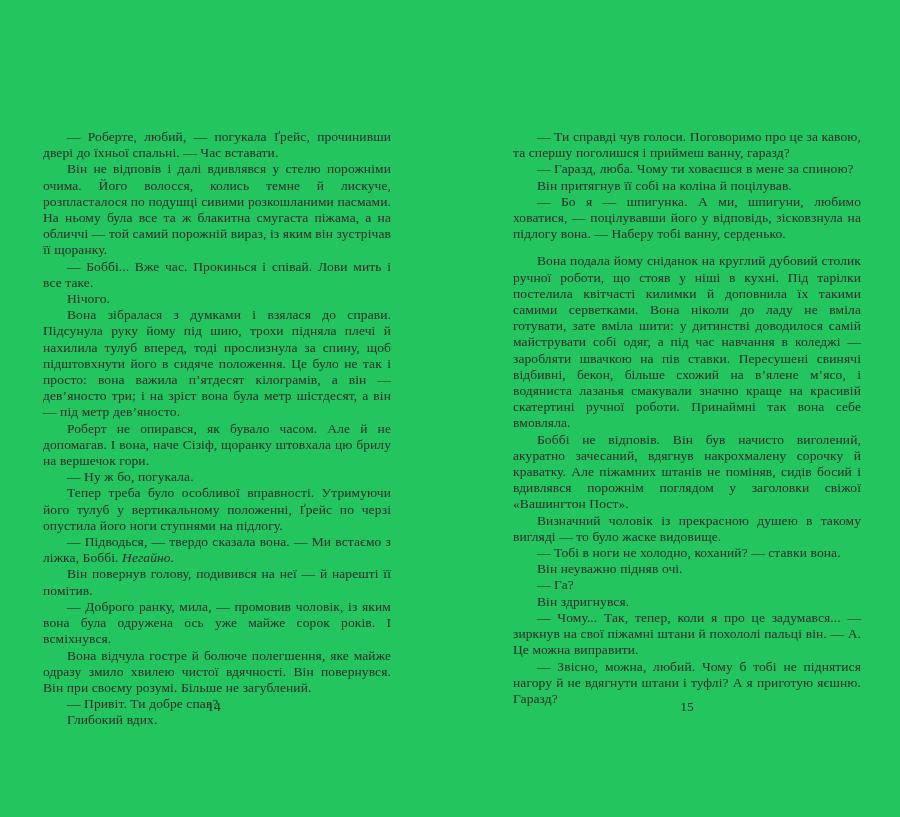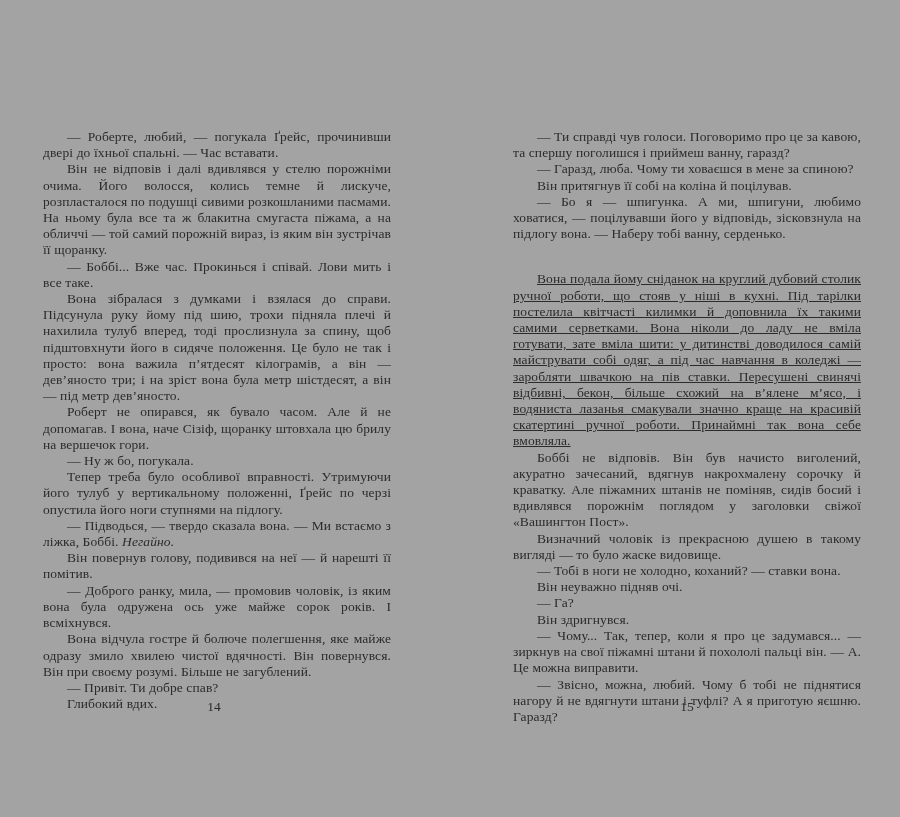--- a/index.html
+++ b/index.html
@@ -4,41 +4,41 @@
 <style>
   html, body {
     margin: 0;
     padding: 0;
     background: #ffffff;
   }
   .spread {
     position: relative;
     width: 900px;
     height: 817px;
-    background: #a3a3a3;
+    background: #22c55e;
     overflow: hidden;
     font-family: "Liberation Serif", "DejaVu Serif", serif;
   }
   .page-text {
     position: absolute;
     top: 129px;
     width: 348px;
     color: #2b2b2b;
     font-size: 13.5px;
     line-height: 16.2px;
     text-align: justify;
     letter-spacing: 0.1px;
   }
   .page-text.left  { left: 43px;  }
   .page-text.right { left: 513px; }
   .para {
     margin: 0;
     text-indent: 24px;
   }
-  .para.scene-break { margin-top: 29px; text-decoration: underline; }
+  .para.scene-break { margin-top: 11px; }
   .para em { font-style: italic; }
   .page-number {
     position: absolute;
     top: 699px;
     width: 348px;
     text-align: center;
     color: #2b2b2b;
     font-size: 13.5px;
     line-height: 16.2px;
   }
@@ -47,20 +47,21 @@
 </style>
 </head>
 <body>
 
 <div class="spread">
 
   <div class="page-text left">
       <p class="para"><span>— Роберте, любий, — погукала Ґрейс, прочинивши двері до їхньої спальні. — Час вставати.</span></p>
       <p class="para"><span>Він не відповів і далі вдивлявся у стелю порожніми очима. Його волосся, колись темне й лискуче, розпласталося по подушці сивими розкошланими пасмами. На ньому була все та ж блакитна смугаста піжама, а на обличчі — той самий порожній вираз, із яким він зустрічав її щоранку.</span></p>
       <p class="para"><span>— Боббі... Вже час. Прокинься і співай. Лови мить і все таке.</span></p>
+      <p class="para"><span>Нічого.</span></p>
       <p class="para"><span>Вона зібралася з думками і взялася до справи. Підсунула руку йому під шию, трохи підняла плечі й нахилила тулуб вперед, тоді прослизнула за спину, щоб підштовхнути його в сидяче положення. Це було не так і просто: вона важила п’ятдесят кілограмів, а він — дев’яносто три; і на зріст вона була метр шістдесят, а він — під метр дев’яносто.</span></p>
       <p class="para"><span>Роберт не опирався, як бувало часом. Але й не допомагав. І вона, наче Сізіф, щоранку штовхала цю брилу на вершечок гори.</span></p>
       <p class="para"><span>— Ну ж бо, погукала.</span></p>
       <p class="para"><span>Тепер треба було особливої вправності. Утримуючи його тулуб у вертикальному положенні, Ґрейс по черзі опустила його ноги ступнями на підлогу.</span></p>
       <p class="para"><span>— Підводься, — твердо сказала вона. — Ми встаємо з ліжка, Боббі. </span><em>Негайно.</em></p>
       <p class="para"><span>Він повернув голову, подивився на неї — й нарешті її помітив.</span></p>
       <p class="para"><span>— Доброго ранку, мила, — промовив чоловік, із яким вона була одружена ось уже майже сорок років. І всміхнувся.</span></p>
       <p class="para"><span>Вона відчула гостре й болюче полегшення, яке майже одразу змило хвилею чистої вдячності. Він повернувся. Він при своєму розумі. Більше не загублений.</span></p>
       <p class="para"><span>— Привіт. Ти добре спав?</span></p>
       <p class="para"><span>Глибокий вдих.</span></p>

